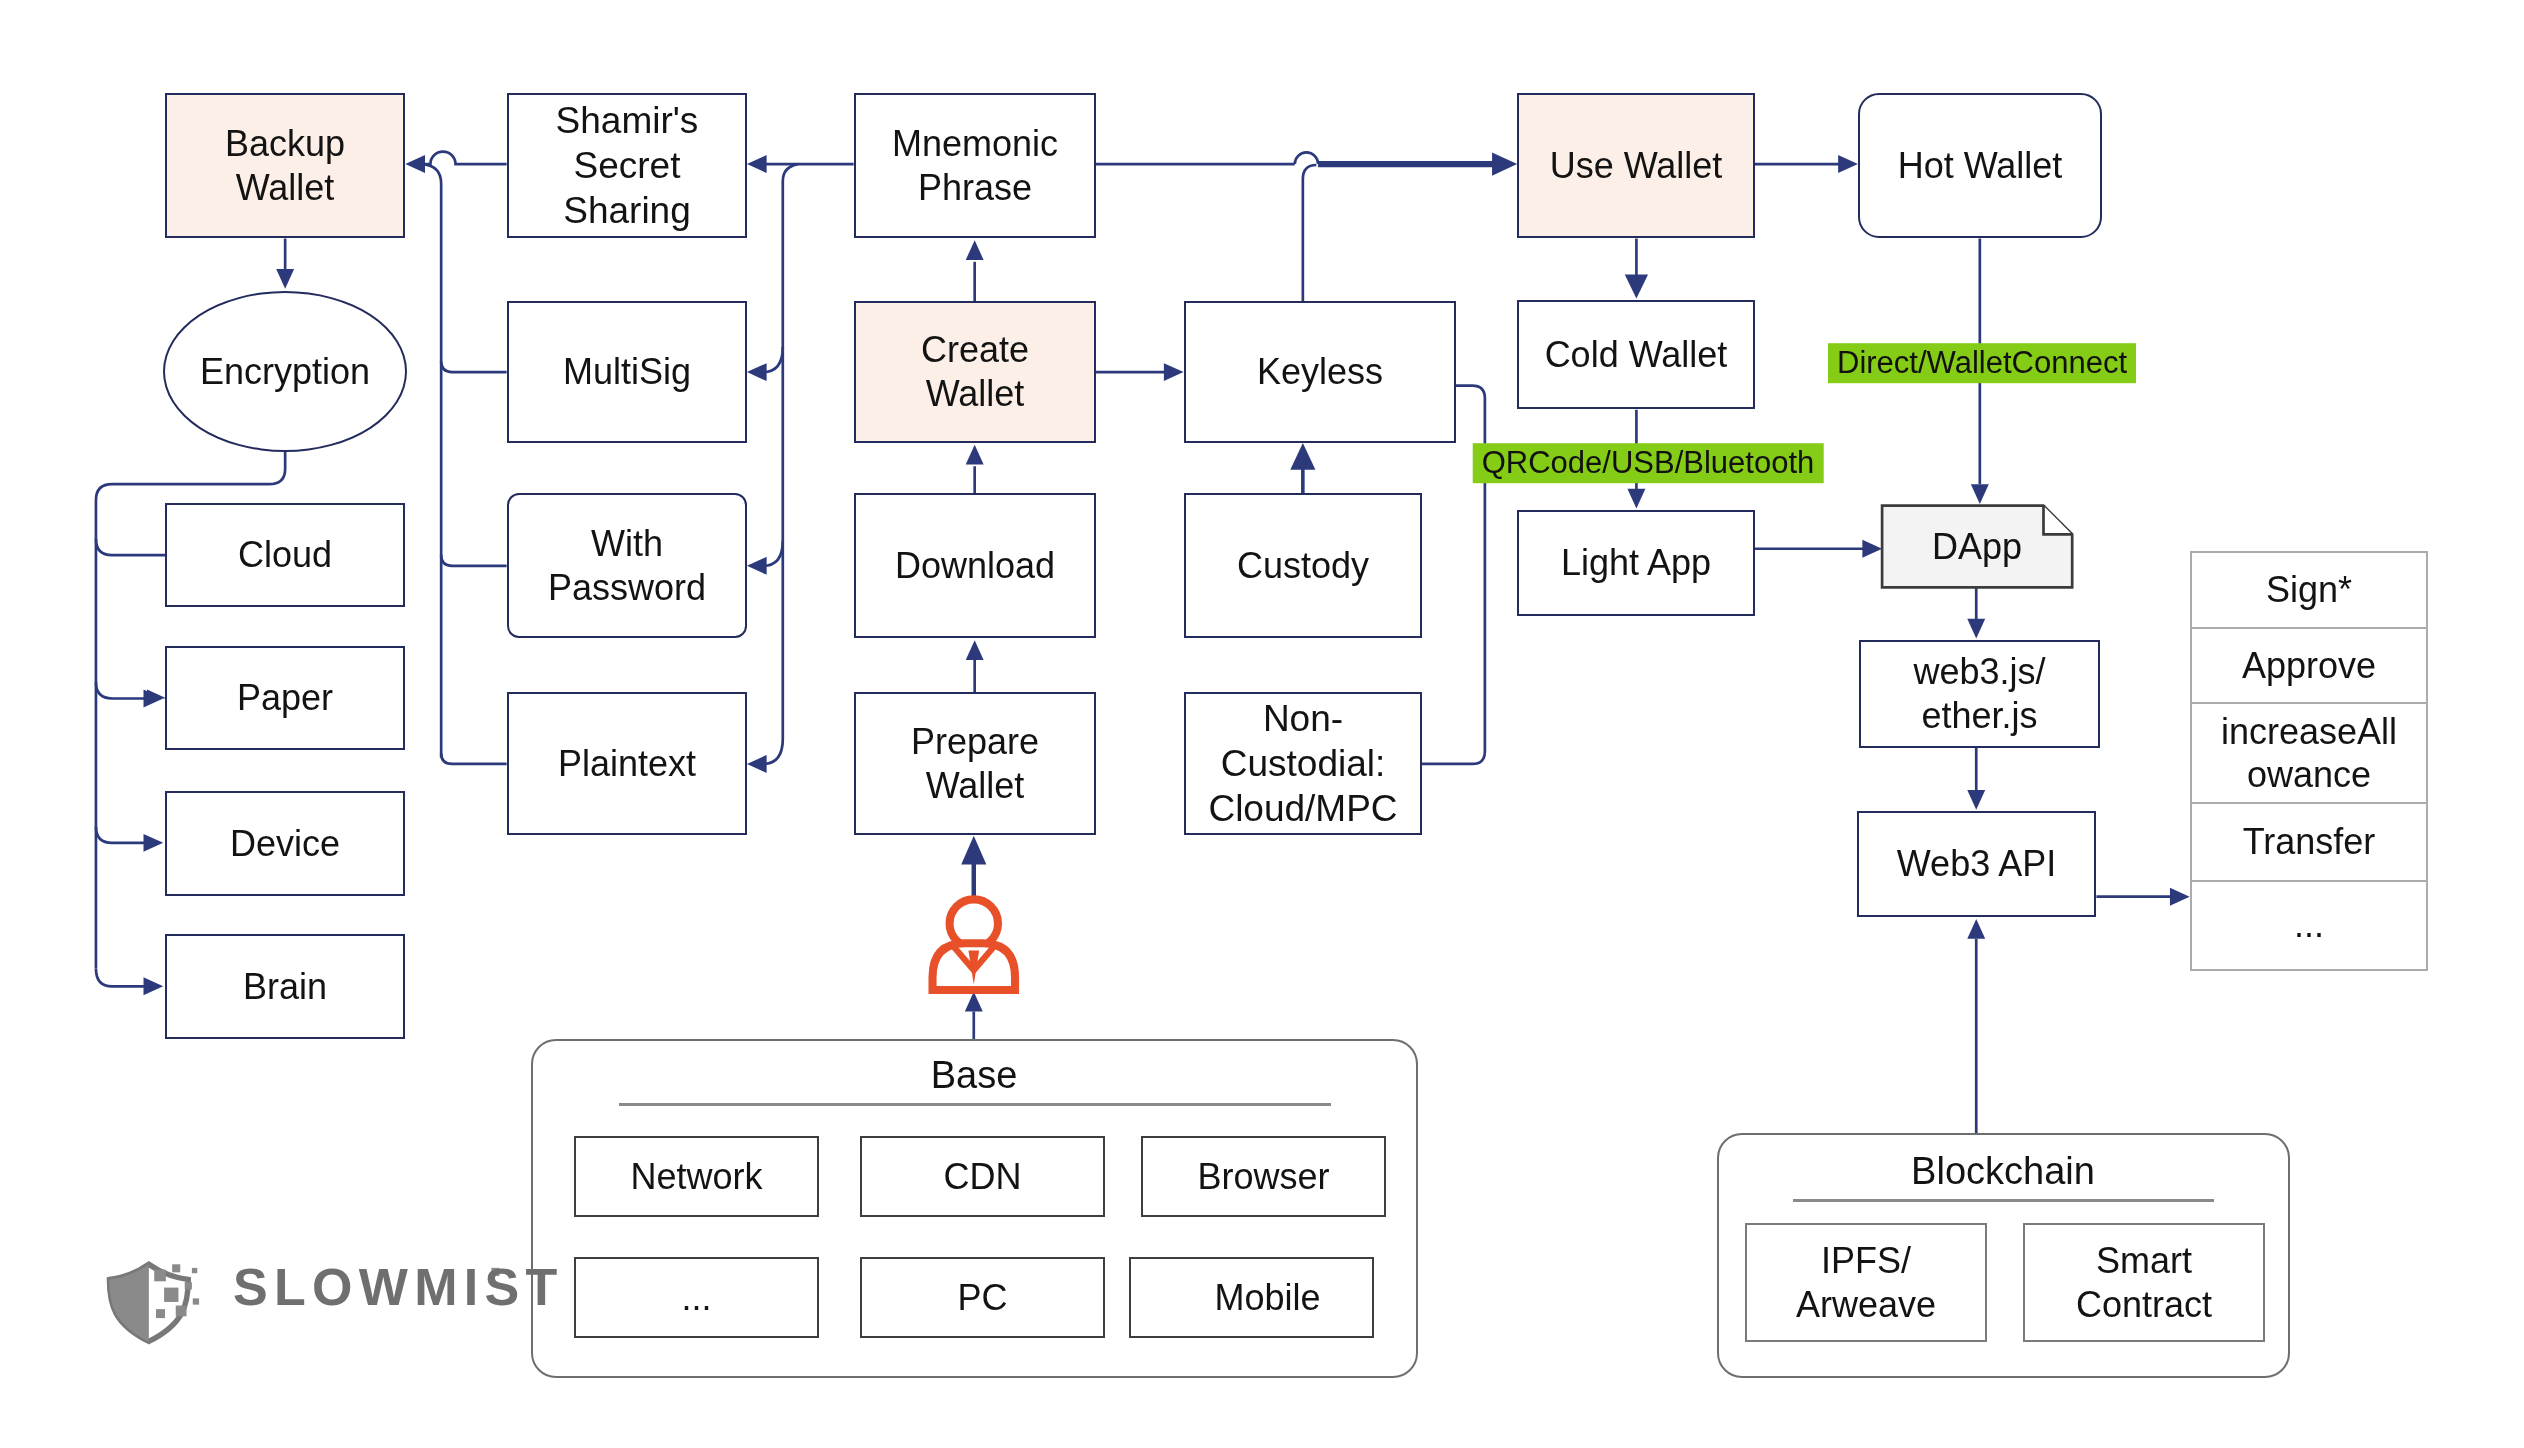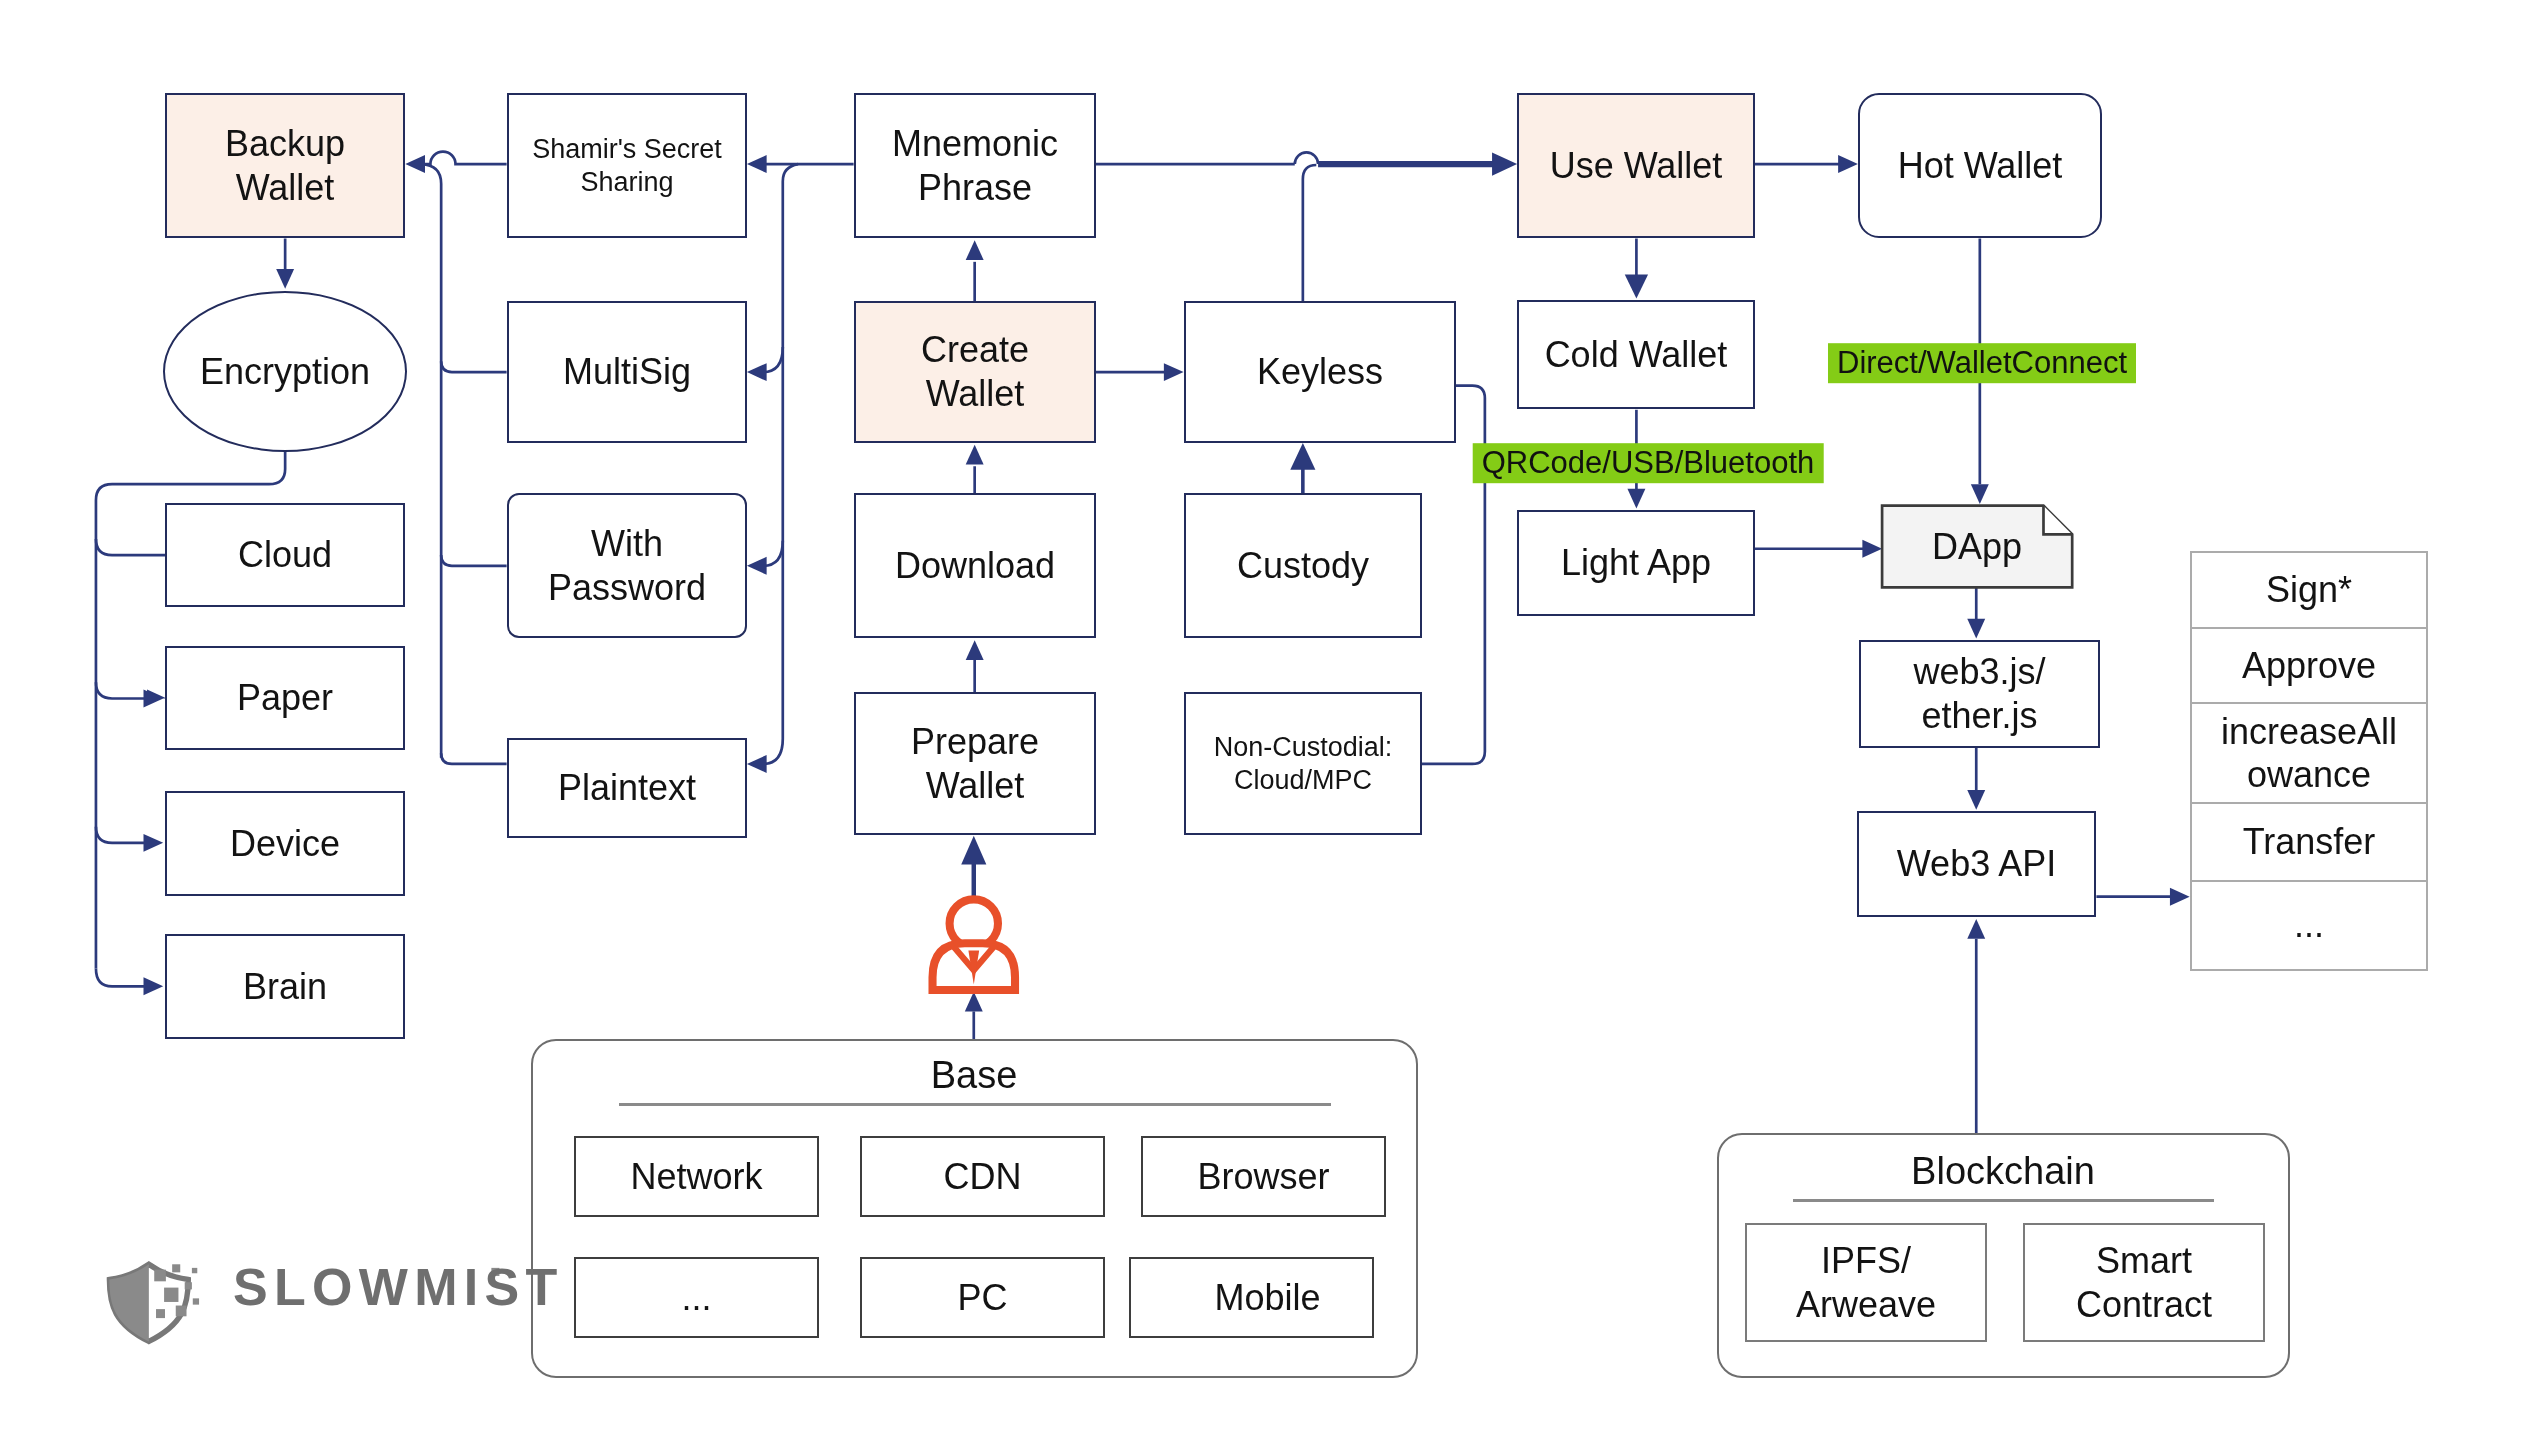--- a/index.html
+++ b/index.html
@@ -3,21 +3,21 @@
 <meta charset="utf-8">
 <style>
   html,body{margin:0;padding:0;background:#ffffff;}
   #canvas{position:relative;width:2525px;height:1449px;background:#ffffff;
           font-family:"Liberation Sans","DejaVu Sans",sans-serif;overflow:hidden;}
   #wires{position:absolute;left:0;top:0;z-index:1;}
   .box{position:absolute;box-sizing:border-box;border:2.7px solid #232c5c;background:#ffffff;
        display:flex;align-items:center;justify-content:center;text-align:center;
        font-size:36px;line-height:1.22;color:#131313;white-space:pre-line;z-index:2;}
   .peach{background:#fcefe7;}
-  .fs37{font-size:27px;}
+  .fs37{font-size:37px;}
   .ellipse{border-radius:50%;}
   .gcontainer{position:absolute;box-sizing:border-box;border:2.7px solid #6e6e6e;border-radius:25px;
               background:#ffffff;z-index:2;}
   .gtitle{position:absolute;transform:translate(-50%,-50%);font-size:38px;color:#131313;z-index:3;white-space:nowrap;}
   .divider{position:absolute;height:2.7px;background:#8a8a8a;z-index:3;}
   .inner{position:absolute;box-sizing:border-box;border:2.2px solid #3e3e3e;background:#fff;
          display:flex;align-items:center;justify-content:center;text-align:center;
          font-size:36px;color:#131313;white-space:pre-line;line-height:1.22;z-index:3;}
   .binner{border-color:#7b7b7b;}
   .tbl{position:absolute;box-sizing:border-box;border:2.2px solid #ababab;background:#fff;z-index:2;}
@@ -164,21 +164,21 @@
   <div class="box" style="left:165px;top:791px;width:240px;height:105px;">Device</div>
   <div class="box" style="left:165px;top:934px;width:240px;height:105px;">Brain</div>
 
   <div class="box" style="left:507px;top:493px;width:240px;height:145px;border-radius:12px;">With
 Password</div>
   <div class="box" style="left:854px;top:493px;width:242px;height:145px;">Download</div>
   <div class="box" style="left:1184px;top:493px;width:238px;height:145px;">Custody</div>
   <div class="box" style="left:1517px;top:510px;width:238px;height:106px;">Light App</div>
   <div class="notetext" style="left:1882px;top:506px;width:190px;height:82px;">DApp</div>
 
-  <div class="box" style="left:507px;top:692px;width:240px;height:100px;margin-top:46px;">Plaintext</div>
+  <div class="box" style="left:507px;top:692px;width:240px;height:143px;">Plaintext</div>
   <div class="box" style="left:854px;top:692px;width:242px;height:143px;">Prepare
 Wallet</div>
   <div class="box fs37" style="left:1184px;top:692px;width:238px;height:143px;">Non-Custodial:
 Cloud/MPC</div>
   <div class="box" style="left:1859px;top:640px;width:241px;height:108px;">web3.js/
 ether.js</div>
   <div class="box" style="left:1857px;top:811px;width:239px;height:106px;">Web3 API</div>
 
   <div class="tbl" style="left:2190px;top:551px;width:238px;height:420px;">
     <div class="tblrow" style="height:76px;">Sign*</div>

